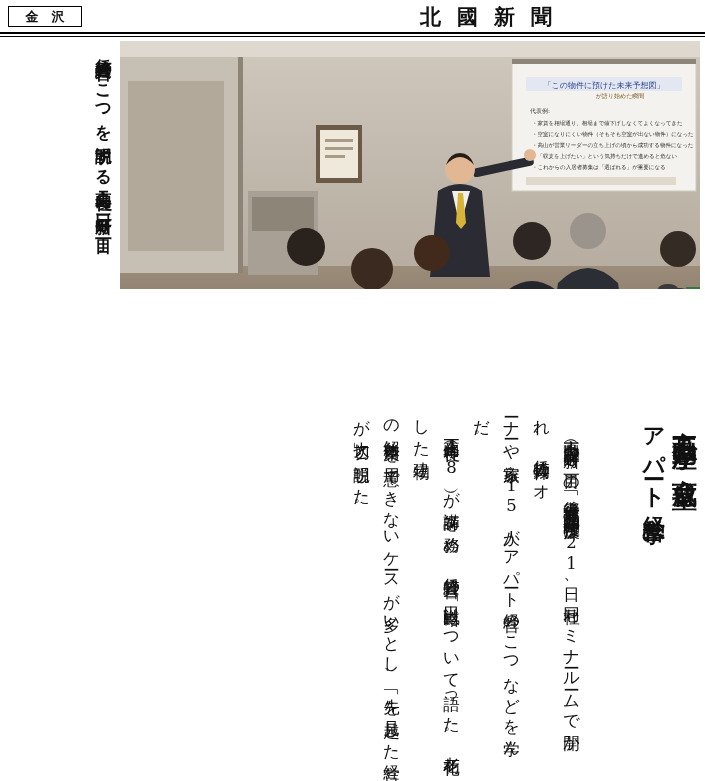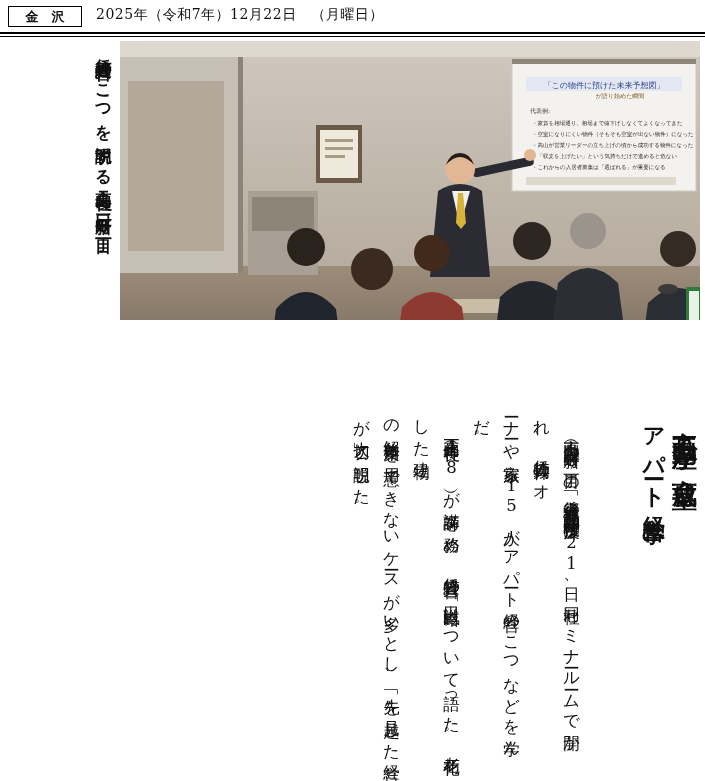--- a/index.html
+++ b/index.html
@@ -73,21 +73,21 @@
     height: 1px;
     background: #000;
   }
 
   
   .photo {
     position: absolute;
     left: 120px;
     top: 41px;
     width: 580px;
-    height: 279px;
+    height: 248px;
     overflow: hidden;
     background: #b9b2a8;
   }
   .photo svg { display:block; }
 
   
   .caption {
     position: absolute;
     left: 36px;
     top: 46px;
@@ -154,21 +154,21 @@
     height: 355px;
     font-family: "DejaVu Serif", serif;
     text-align: start;
   }
 </style>
 </head>
 <body>
 
 <div class="masthead">
   <div class="mast-edition">金　沢</div>
-  <div class="mast-date">2025年（令和7年）12月22日　（月曜日）</div>
+  <div class="mast-title">北國新聞</div>
 </div>
 <div class="rule-top"></div>
 <div class="rule-thin"></div>
 
 <div class="photo">
   <svg width="580" height="353" viewBox="0 0 580 353" xmlns="http://www.w3.org/2000/svg">
     <defs>
       <linearGradient id="wall" x1="0" y1="0" x2="0" y2="1">
         <stop offset="0%" stop-color="#cfc8bd"></stop>
         <stop offset="100%" stop-color="#b4aa9d"></stop>

